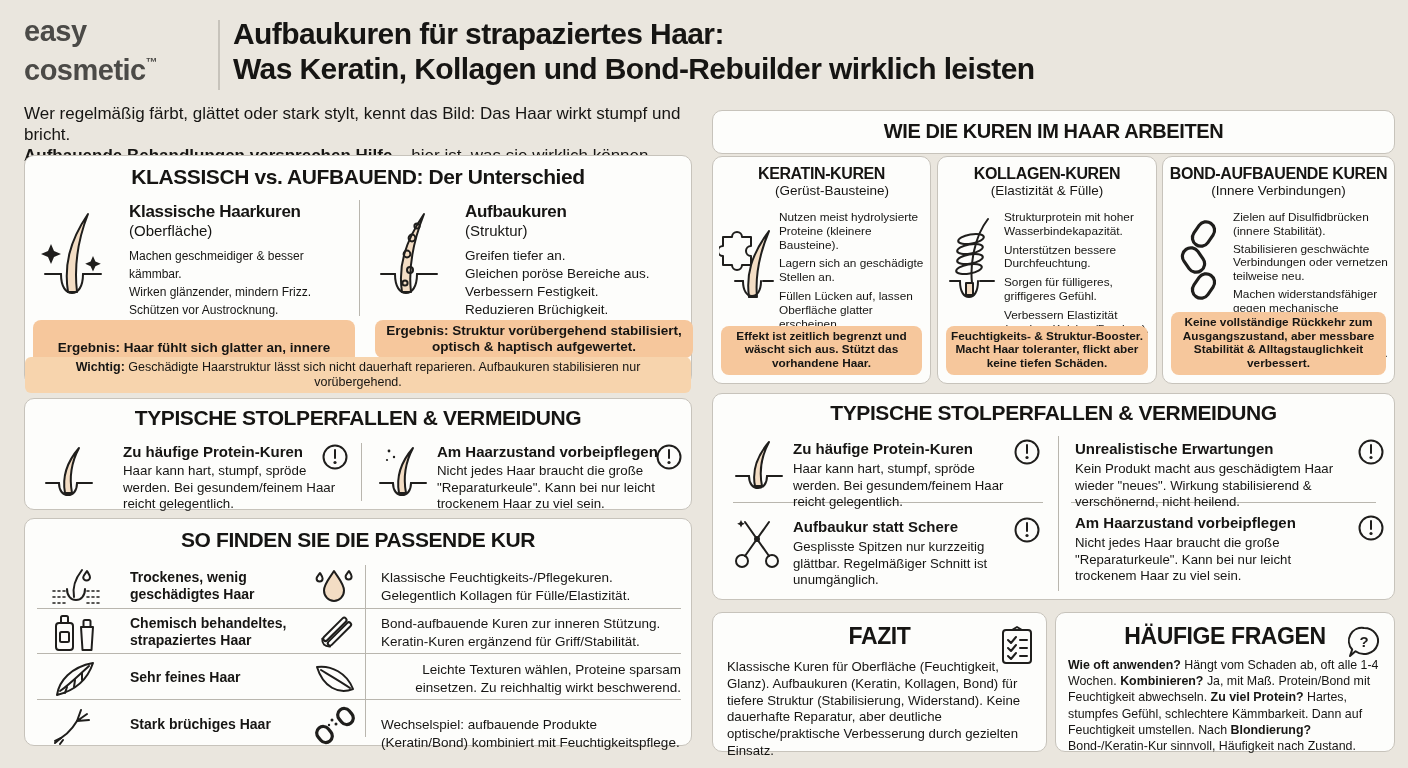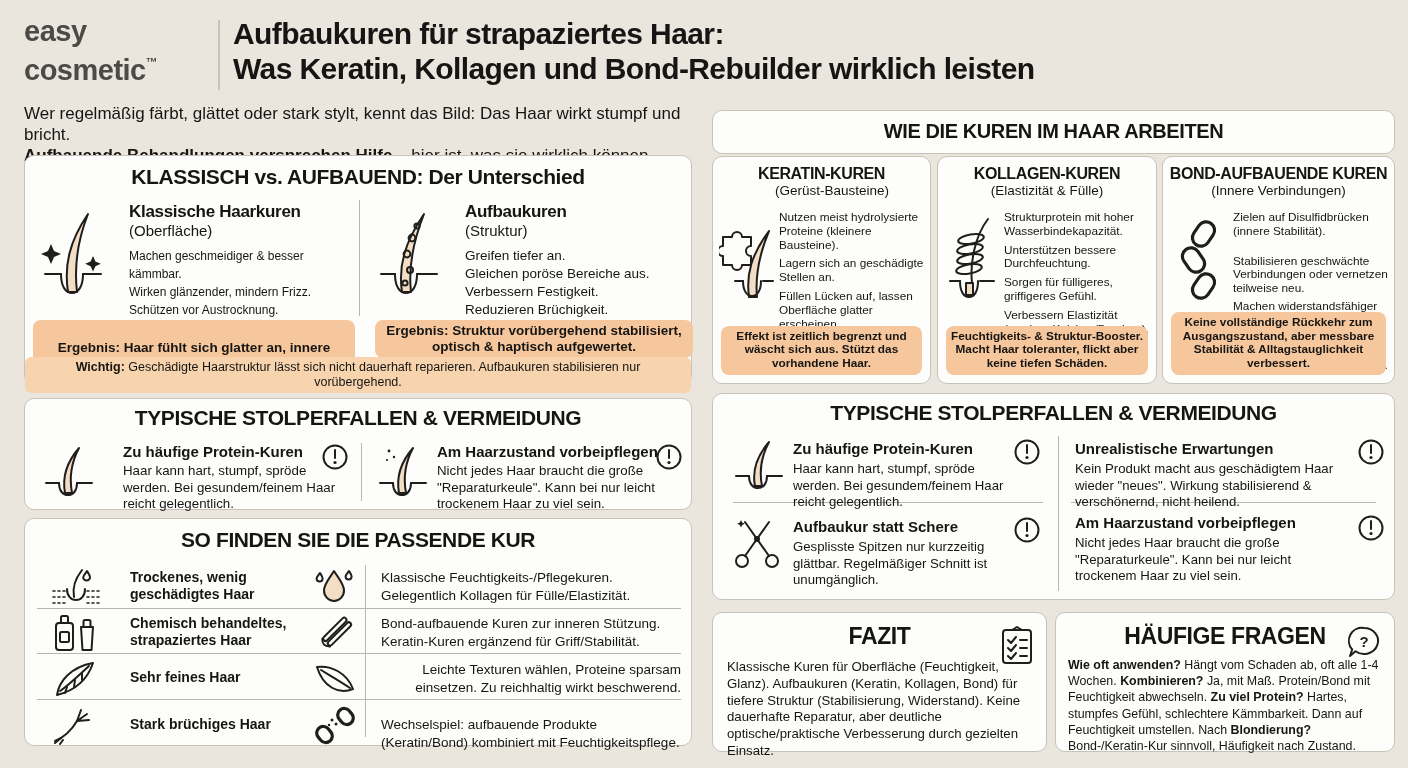--- a/index.html
+++ b/index.html
@@ -243,21 +243,21 @@
 
   <div class="box" style="left:1162px;top:156px;width:233px;height:228px;">
     <div class="btitle" style="margin-top:8px;font-size:16px;">BOND-AUFBAUENDE KUREN</div>
     <div style="text-align:center;font-size:13.5px;">(Innere Verbindungen)</div>
     <svg class="ic abs" style="left:10px;top:60px;" width="52" height="92" viewBox="0 0 52 92">
       <rect class="thick" x="22" y="4" width="17" height="26" rx="8.5" transform="rotate(35 30.5 17)"></rect>
       <rect class="thick" x="12" y="30" width="17" height="26" rx="8.5" transform="rotate(-35 20.5 43)"></rect>
       <rect class="thick" x="22" y="56" width="17" height="26" rx="8.5" transform="rotate(35 30.5 69)"></rect>
     </svg>
     <div class="abs" style="left:70px;top:54px;right:6px;font-size:11.8px;line-height:13.8px;">
-      <div style="margin-bottom:16px;">Zielen auf Disulfidbrücken (innere Stabilität).</div>
+      <div style="margin-bottom:4px;">Zielen auf Disulfidbrücken (innere Stabilität).</div>
       <div style="margin-bottom:4px;">Stabilisieren geschwächte Verbindungen oder vernetzen teilweise neu.</div>
       <div style="margin-bottom:4px;">Machen widerstandsfähiger gegen mechanische Belastung.</div>
       <div>Geben chemisch behandeltem Haar mehr Halt.</div>
     </div>
     <div class="hl" style="left:8px;right:8px;bottom:8px;font-size:11.8px;line-height:13.8px;padding:4px 10px;">Keine vollständige Rückkehr zum Ausgangszustand, aber messbare Stabilität &amp; Alltagstauglichkeit verbessert.</div>
   </div>
 
   <div class="box" style="left:712px;top:393px;width:683px;height:207px;">
     <div class="btitle abs" style="left:0;right:0;top:7px;font-size:21px;">TYPISCHE STOLPERFALLEN &amp; VERMEIDUNG</div>
     <div class="vline" style="left:345px;top:42px;height:155px;"></div>

